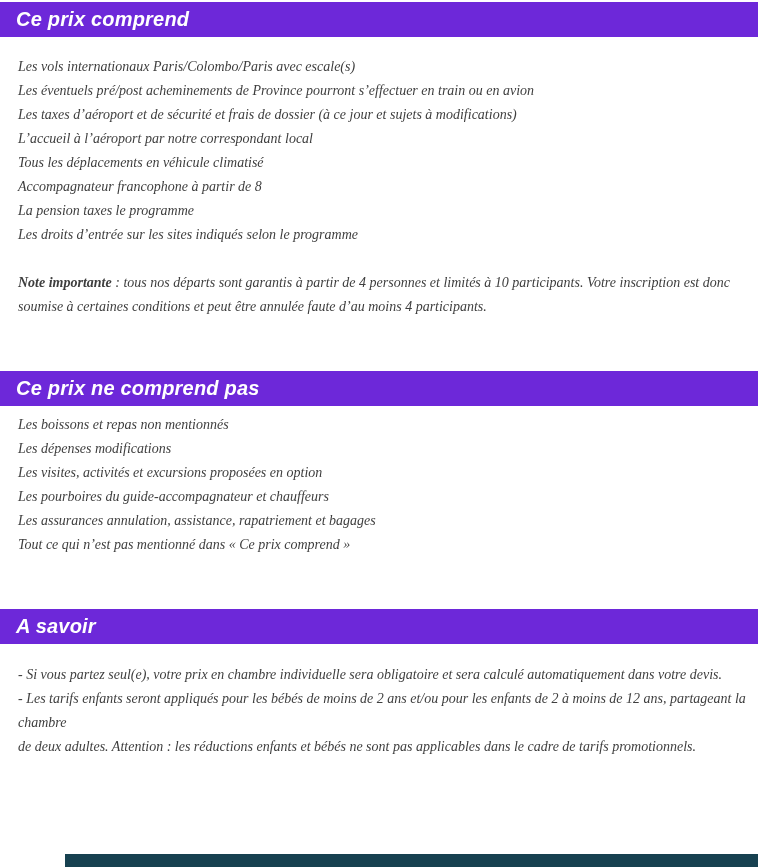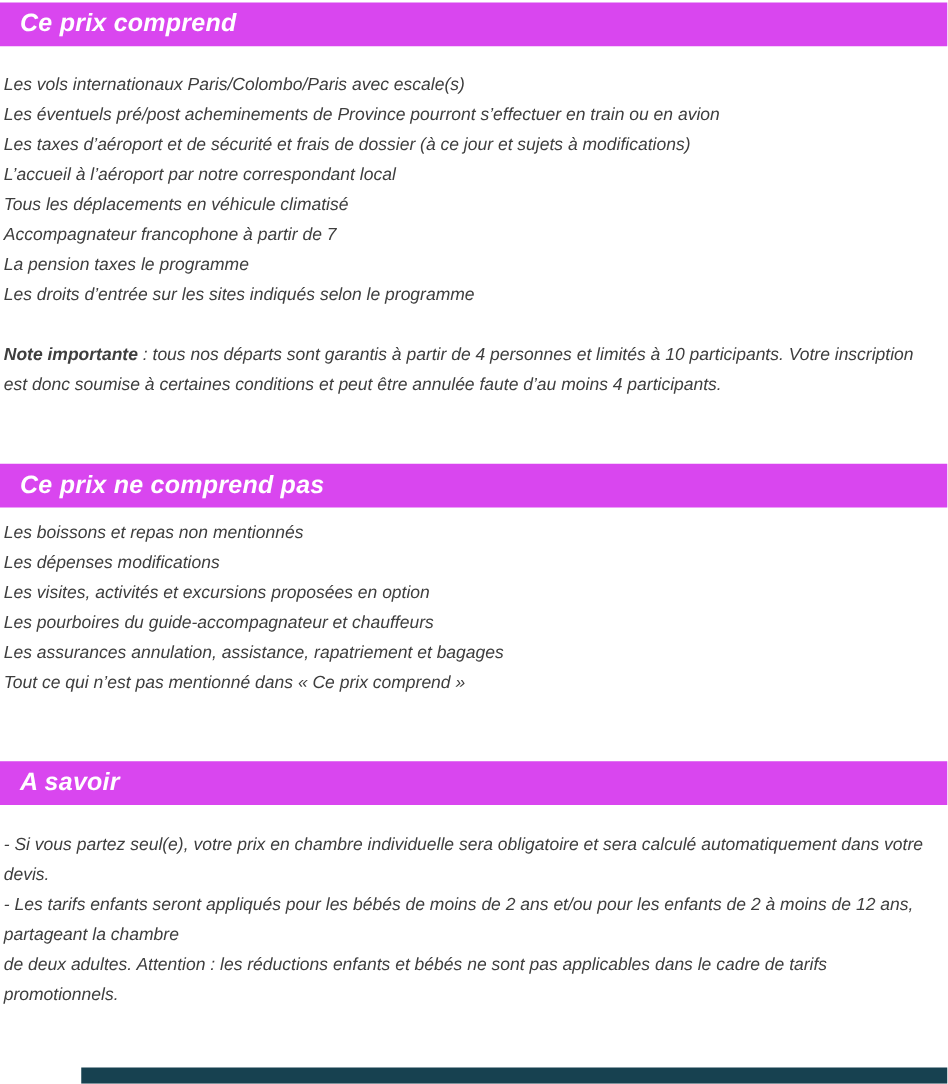--- a/index.html
+++ b/index.html
@@ -8,40 +8,41 @@
     width: 758px;
     min-height: 867px;
     position: relative;
     font-family: "Liberation Sans", "DejaVu Sans", sans-serif;
     font-style: italic;
     color: #3e3e3e;
     overflow-x: hidden;
   }
   .page { padding-top: 2px; }
   .section-header {
-    background: #d946ef;
+    background: #6d28d9;
     height: 35px;
     display: flex;
     align-items: center;
     padding-left: 16px;
     width: 758px;
   }
   .section-title {
     color: #ffffff;
     font-size: 20px;
     font-weight: 700;
     font-style: italic;
     letter-spacing: 0.2px;
     white-space: nowrap;
   }
   .section-body {
-    padding-left: 3px;
+    padding-left: 18px;
     padding-right: 10px;
     font-size: 14px;
     line-height: 24px;
+    font-family: Liberation Serif, serif;
   }
   .sec-includes .section-body { margin-top: 18px; }
   .sec-excludes { margin-top: 52px; }
   .sec-excludes .section-body { margin-top: 7px; }
   .sec-asavoir { margin-top: 52px; }
   .sec-asavoir .section-body { margin-top: 19px; }
   .line { min-height: 24px; }
   .note { margin-top: 24px; }
   .note strong { font-weight: 700; font-style: italic; }
   .footer-bar {
@@ -62,21 +63,21 @@
     <div class="section-header">
       <h2 class="section-title">Ce prix comprend</h2>
     </div>
     <div class="section-body">
       <div>
           <div class="line">Les vols internationaux Paris/Colombo/Paris avec escale(s)</div>
           <div class="line">Les éventuels pré/post acheminements de Province pourront s’effectuer en train ou en avion</div>
           <div class="line">Les taxes d’aéroport et de sécurité et frais de dossier (à ce jour et sujets à modifications)</div>
           <div class="line">L’accueil à l’aéroport par notre correspondant local</div>
           <div class="line">Tous les déplacements en véhicule climatisé</div>
-          <div class="line">Accompagnateur francophone à partir de 7</div>
+          <div class="line">Accompagnateur francophone à partir de 8</div>
           <div class="line">La pension taxes le programme</div>
           <div class="line">Les droits d’entrée sur les sites indiqués selon le programme</div>
         </div>
       <p class="note">
         <strong>Note importante</strong><span> : tous nos départs sont garantis à partir de 4 personnes et limités à 10 participants. Votre inscription est donc soumise à certaines conditions et peut être annulée faute d’au moins 4 participants.</span>
       </p>
     </div>
   </section>
 
   <section class="sec-excludes">

